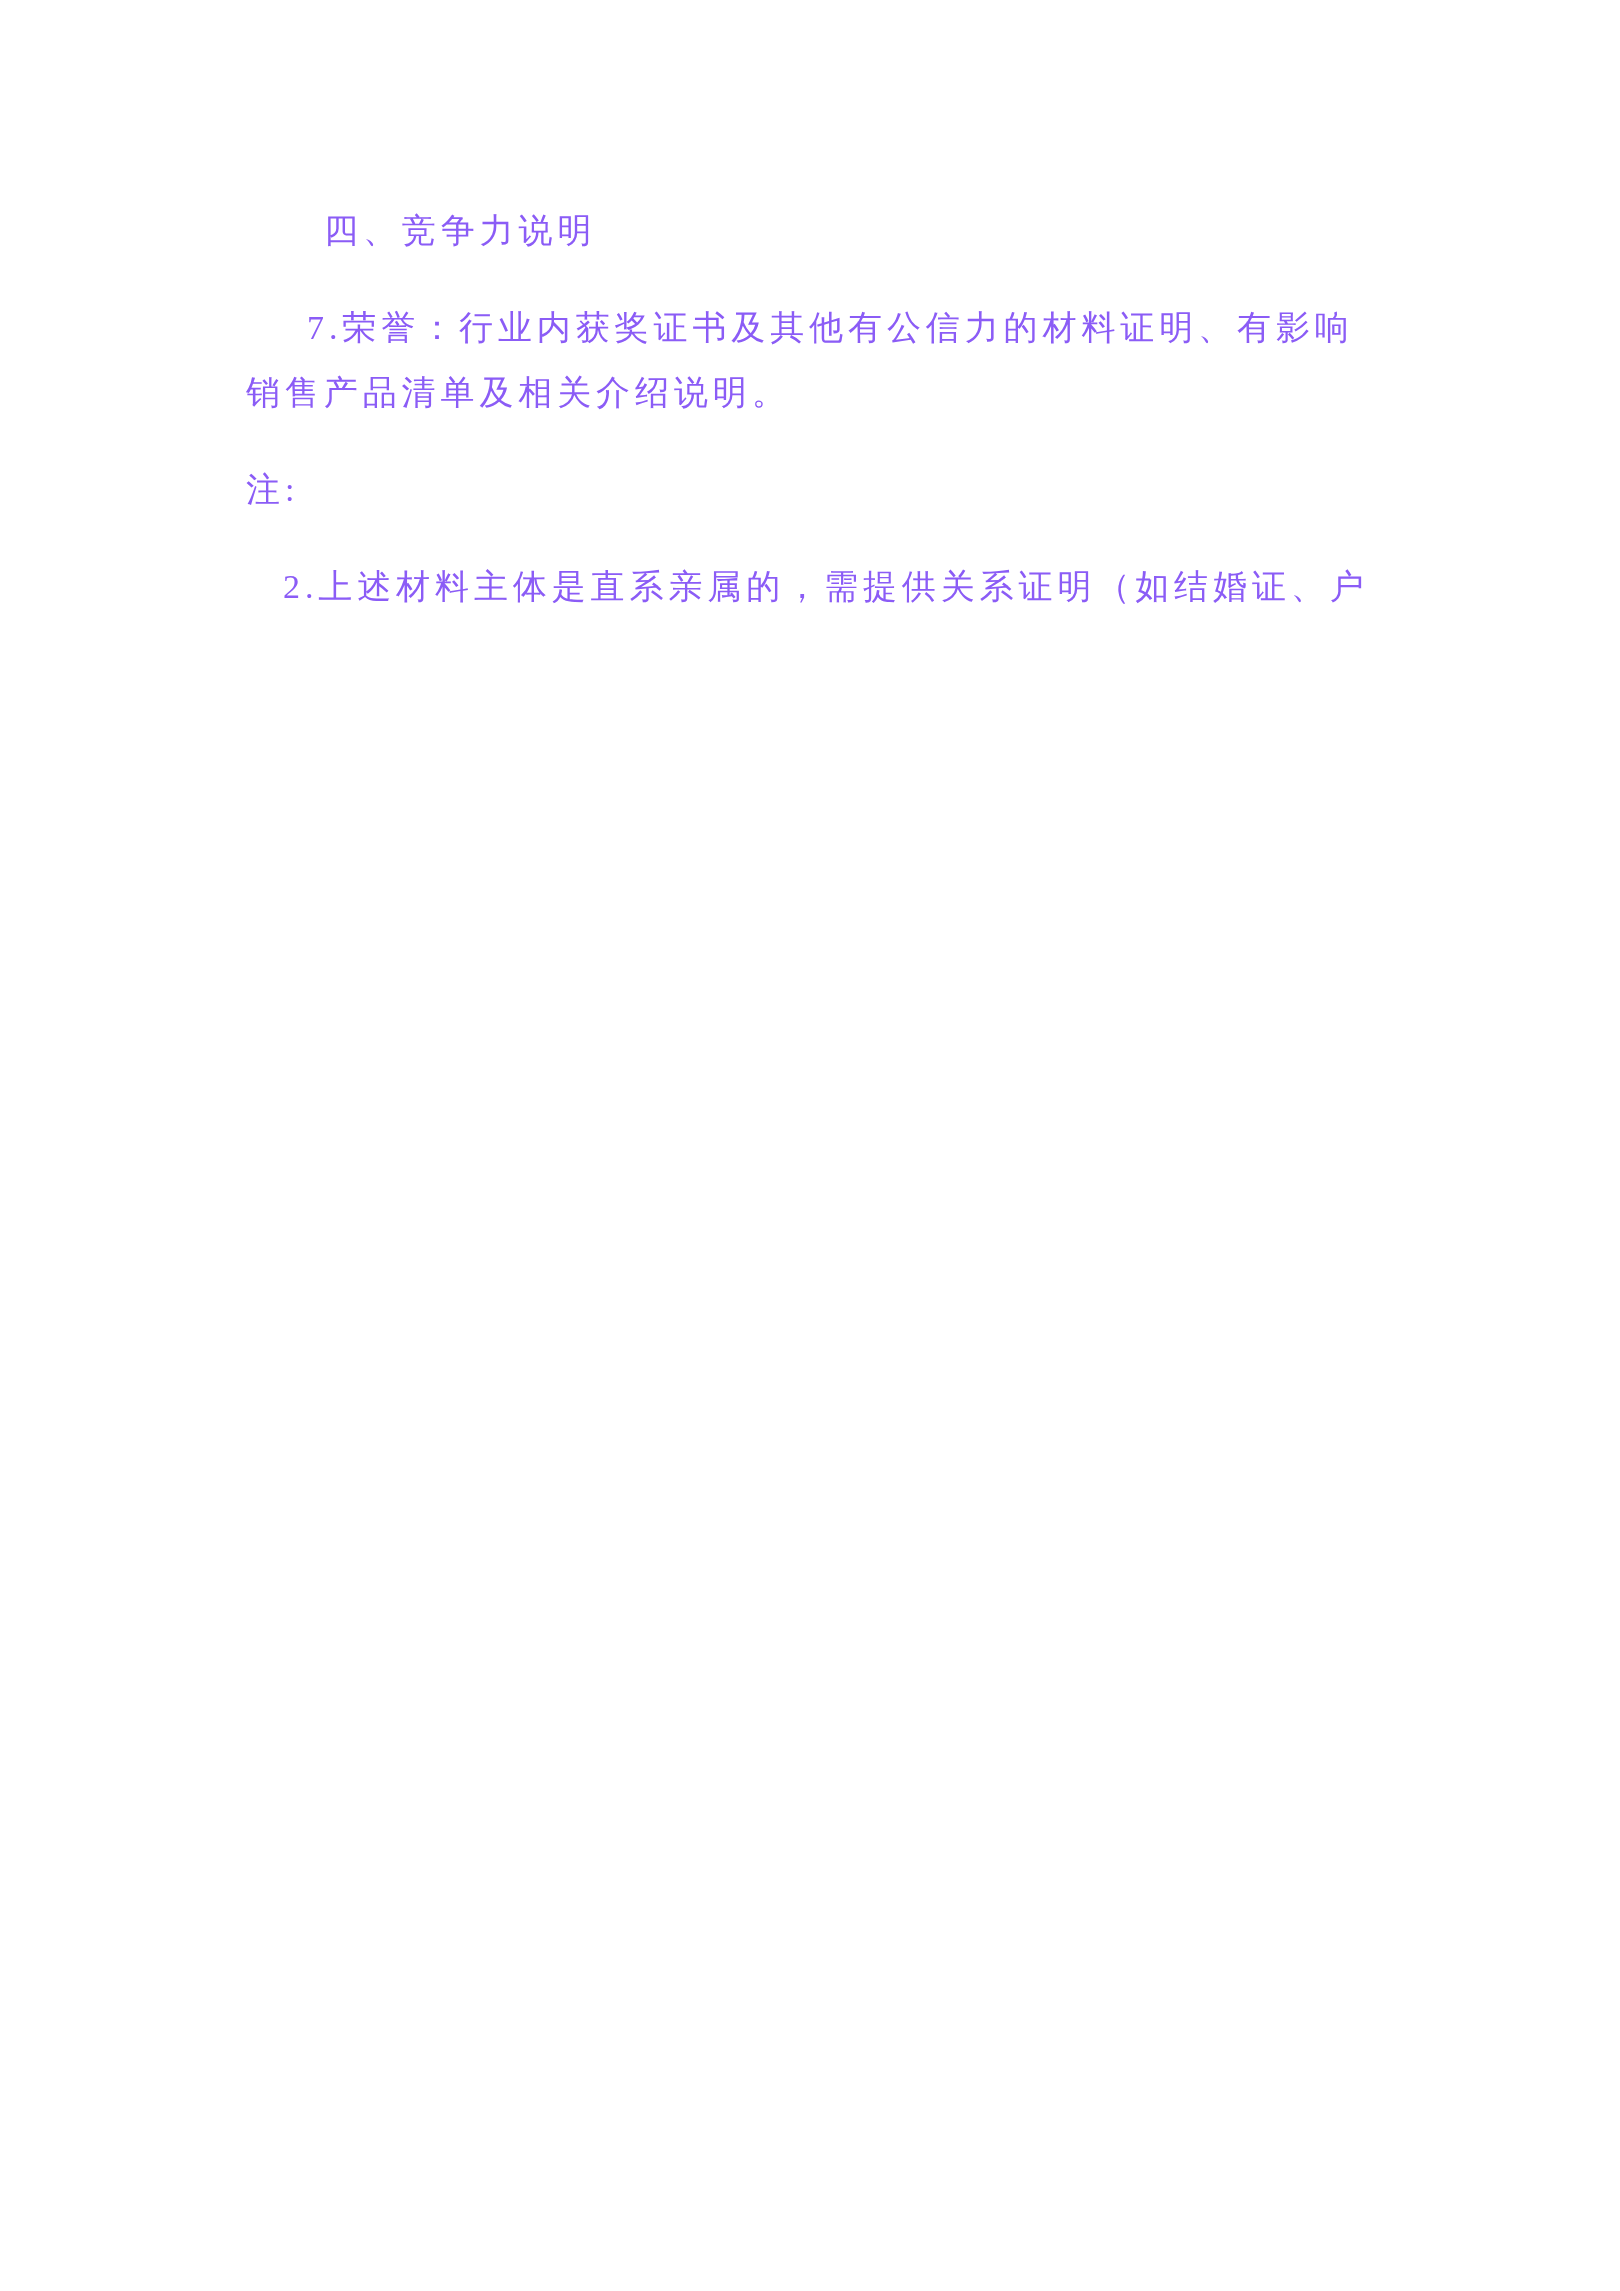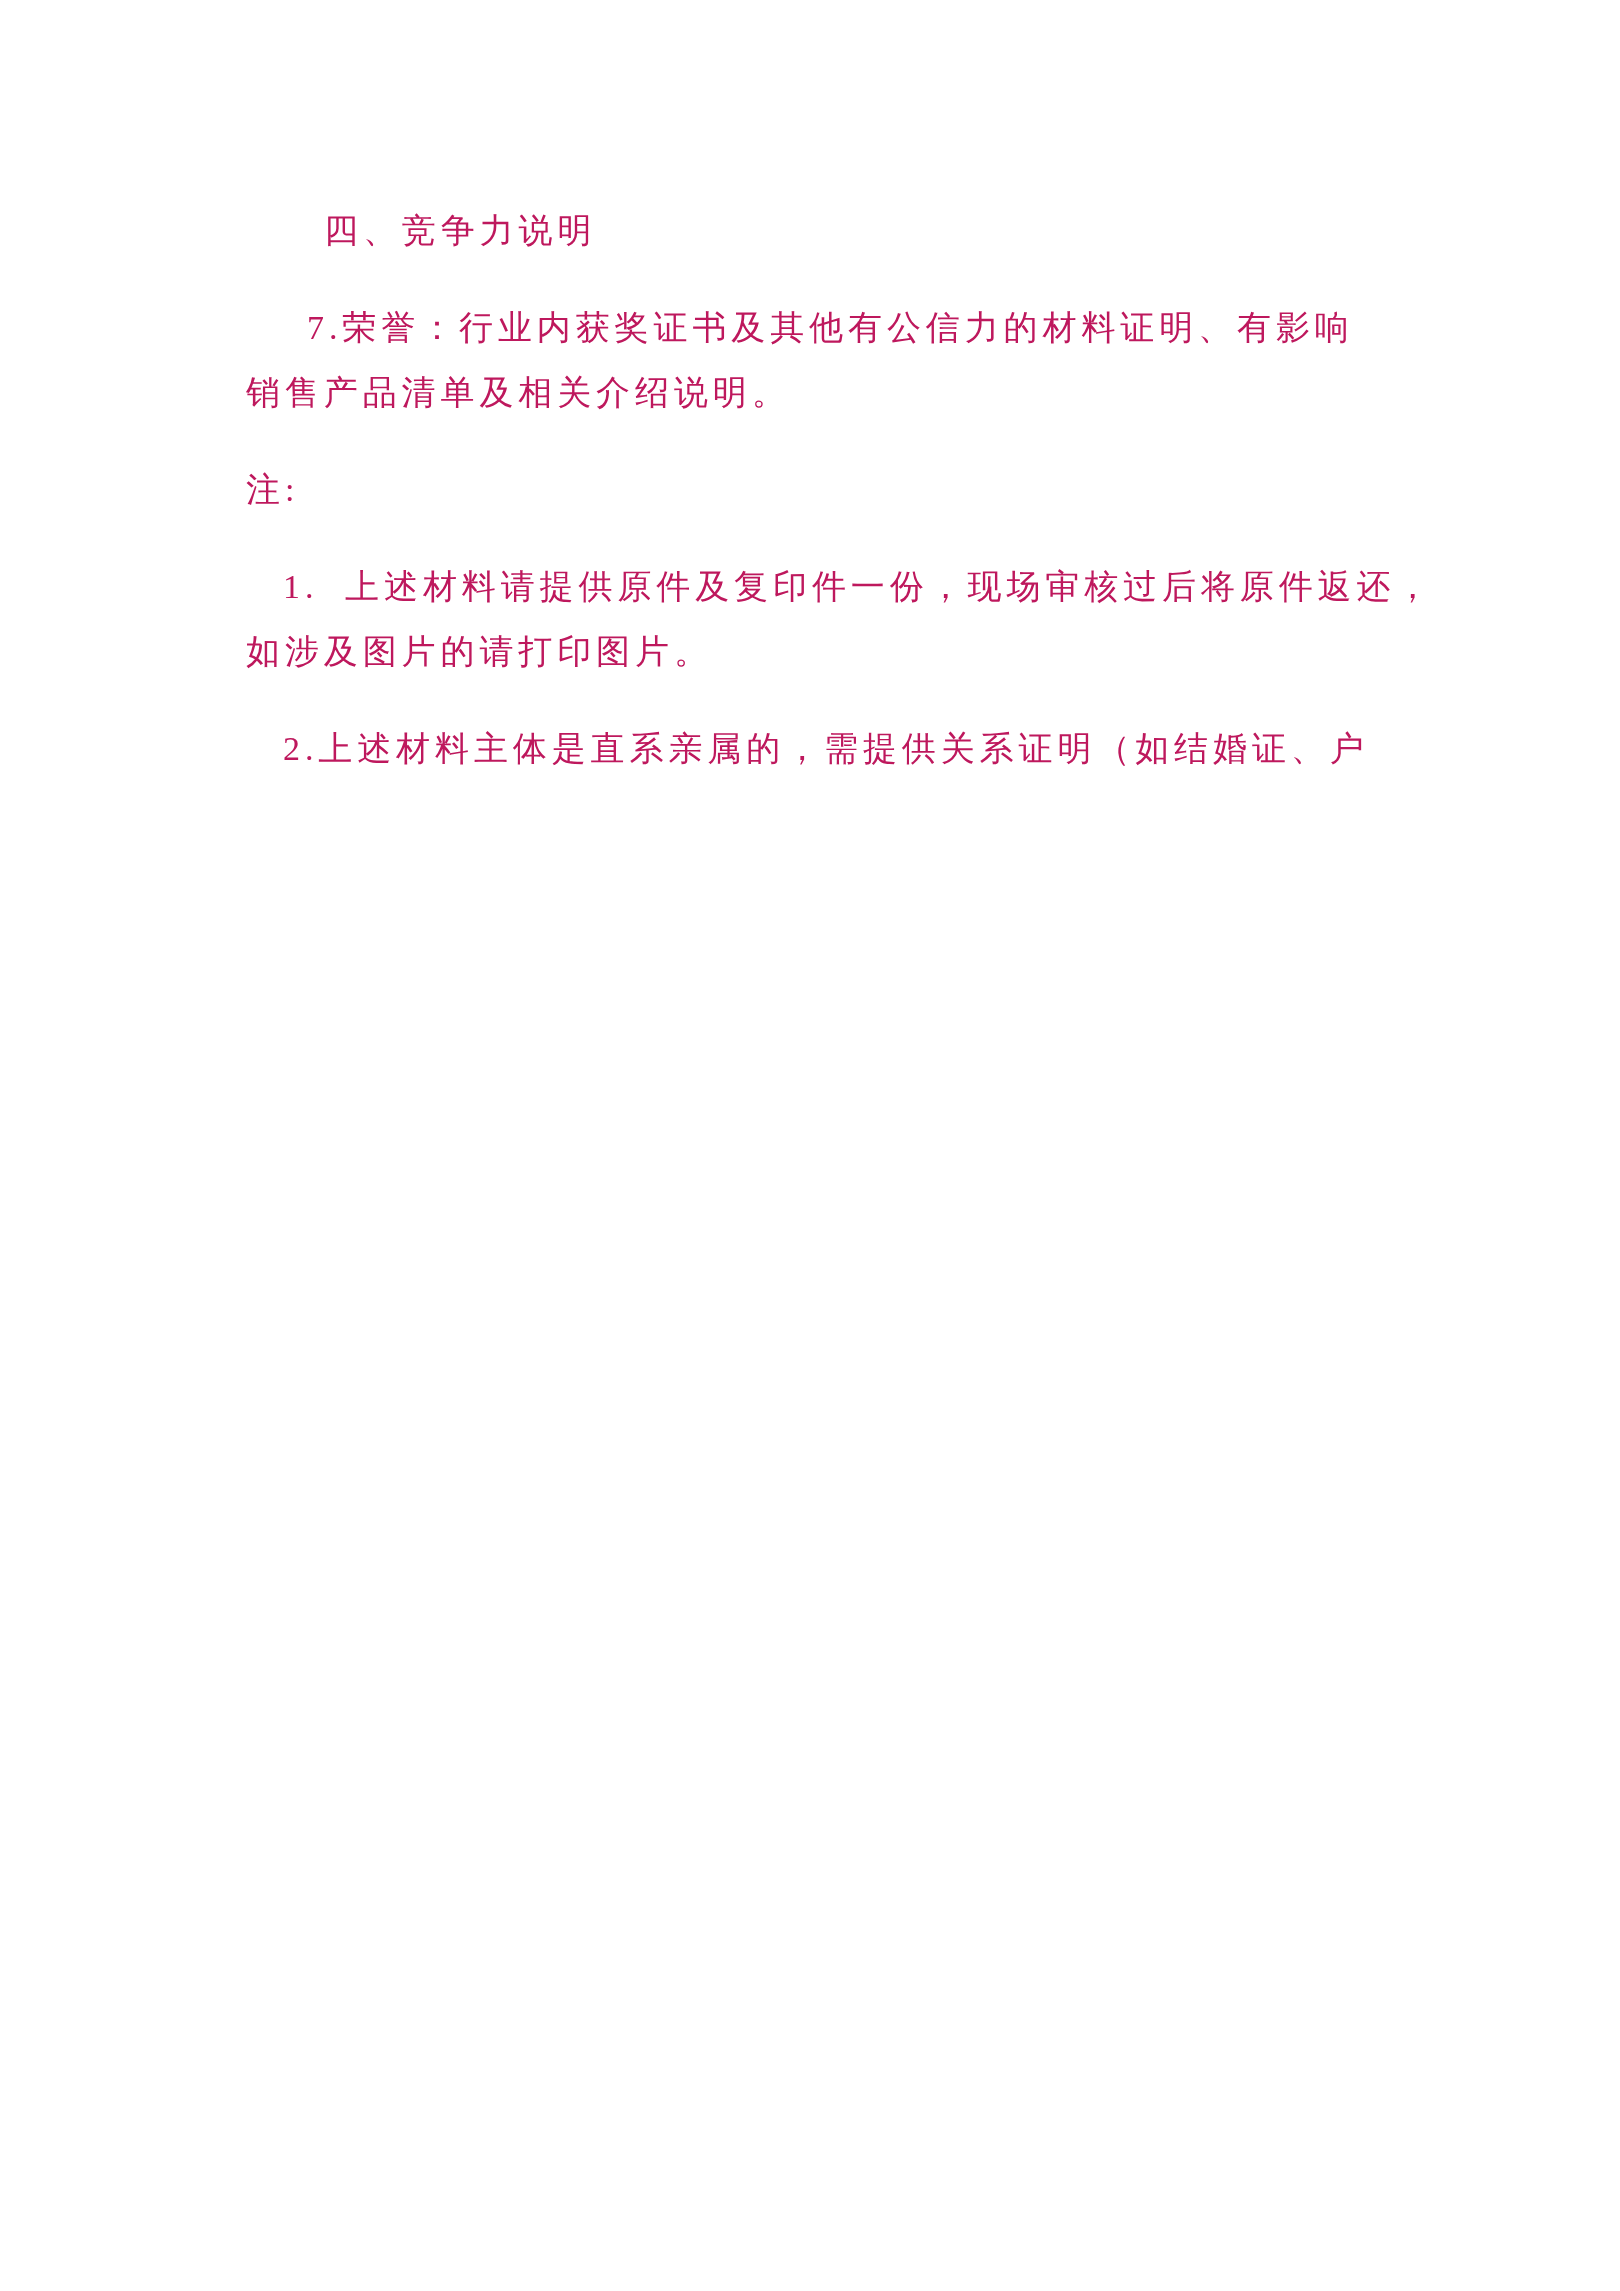--- a/index.html
+++ b/index.html
@@ -12,21 +12,21 @@
     width: 1620px;
     height: 2292px;
     background: #ffffff;
     overflow: hidden;
   }
   .doc {
     position: absolute;
     left: 246px;
     top: 198px;
     width: 1166px;
-    color: #be185d;
+    color: #8b5cf6;
     font-family: "Liberation Serif", "DejaVu Serif", serif;
     font-size: 34px;
     letter-spacing: 4.9px;
   }
   .para {
     margin: 0 0 32px 0;
   }
   .line {
     margin: 0;
     line-height: 65px;
@@ -52,24 +52,20 @@
 
     <div class="para">
       <p class="line fl-2">7.荣誉：行业内获奖证书及其他有公信力的材料证明、有影响</p>
       <p class="line fl-0">销售产品清单及相关介绍说明。</p>
     </div>
 
     <div class="para">
       <p class="line fl-0">注:</p>
     </div>
 
-    <div class="para">
-      <p class="line fl-1">1.  上述材料请提供原件及复印件一份，现场审核过后将原件返还，</p>
-      <p class="line fl-0">如涉及图片的请打印图片。</p>
-    </div>
 
     <div class="para">
       <p class="line fl-1">2.上述材料主体是直系亲属的，需提供关系证明（如结婚证、户</p>
     </div>
 
   </div>
 </div>
 
 
 </body></html>

